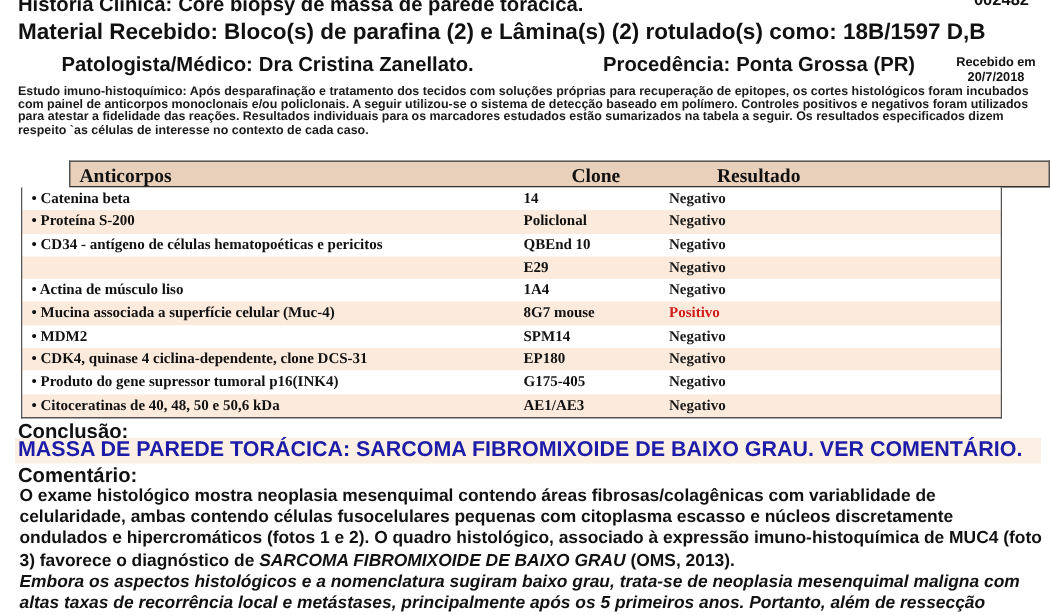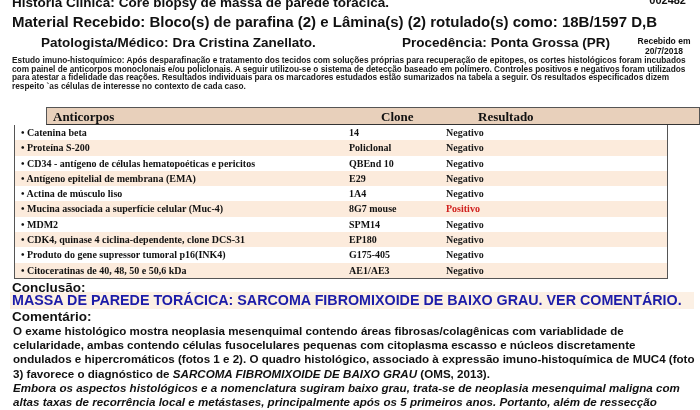--- a/index.html
+++ b/index.html
@@ -77,21 +77,20 @@
       <span class="c-ab">• Proteína S-200</span>
       <span class="c-cl">Policlonal</span>
       <span class="c-rs neg">Negativo</span>
     </div>
   <div class="row">
       <span class="c-ab">• CD34 - antígeno de células hematopoéticas e pericitos</span>
       <span class="c-cl">QBEnd 10</span>
       <span class="c-rs neg">Negativo</span>
     </div>
   <div class="row">
-      <span class="c-ab">• Antígeno epitelial de membrana (EMA)</span>
       <span class="c-cl">E29</span>
       <span class="c-rs neg">Negativo</span>
     </div>
   <div class="row">
       <span class="c-ab">• Actina de músculo liso</span>
       <span class="c-cl">1A4</span>
       <span class="c-rs neg">Negativo</span>
     </div>
   <div class="row">
       <span class="c-ab">• Mucina associada a superfície celular (Muc-4)</span>

